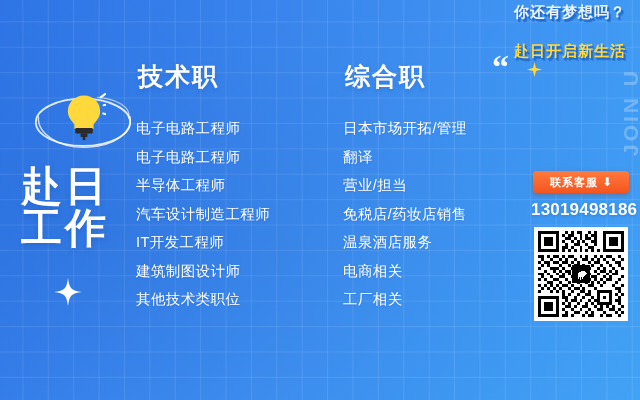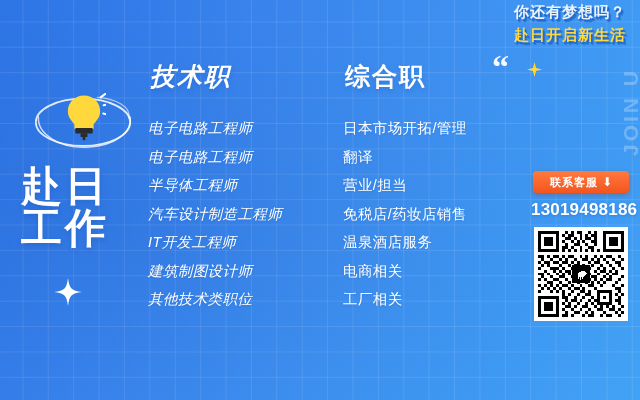--- a/index.html
+++ b/index.html
@@ -41,21 +41,21 @@
     text-align: right;
     line-height: 1;
   }
   .headline-1 {
     font-size: 15px;
     font-weight: bold;
     color: #eaf4ff;
     letter-spacing: 1px;
     text-shadow: 1.5px 1.5px 0 rgba(33,105,205,0.95), 2.5px 2.5px 0 rgba(28,90,180,0.5);
     display: block;
-    margin-bottom: 8px;
+    margin-bottom: 24px;
   }
   .headline-2 {
     font-size: 15px;
     font-weight: bold;
     color: #ffd83b;
     letter-spacing: 1px;
     text-shadow: 1.5px 1.5px 0 rgba(33,105,205,0.95), 2.5px 2.5px 0 rgba(28,90,180,0.5);
     display: block;
   }
 
@@ -125,21 +125,21 @@
     letter-spacing: 3px;
     text-shadow: 0 2px 5px rgba(20,70,160,0.28);
   }
   .brand-title span { display: block; }
 
   
   .col {
     position: absolute;
     top: 60px;
   }
-  .col.tech { left: 148px; font-style: italic; }
+  .col.tech { left: 136px; }
   .col.general { left: 343px; }
   .col-head {
     color: #ffffff;
     font-size: 25px;
     font-weight: bold;
     letter-spacing: 2px;
     margin: 0 0 28px 2px;
     text-shadow: 0 2px 4px rgba(20,70,160,0.25);
   }
   .col-list {

